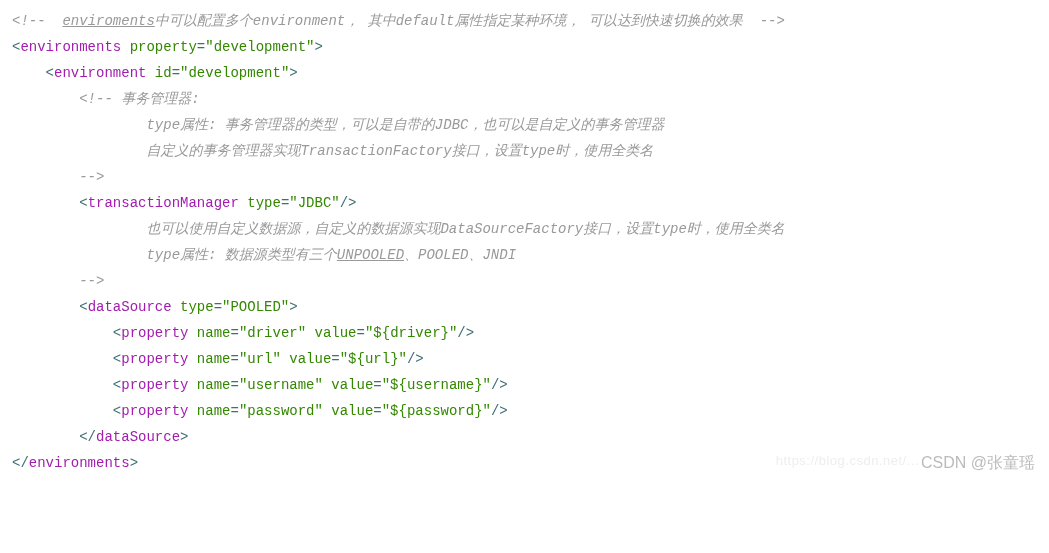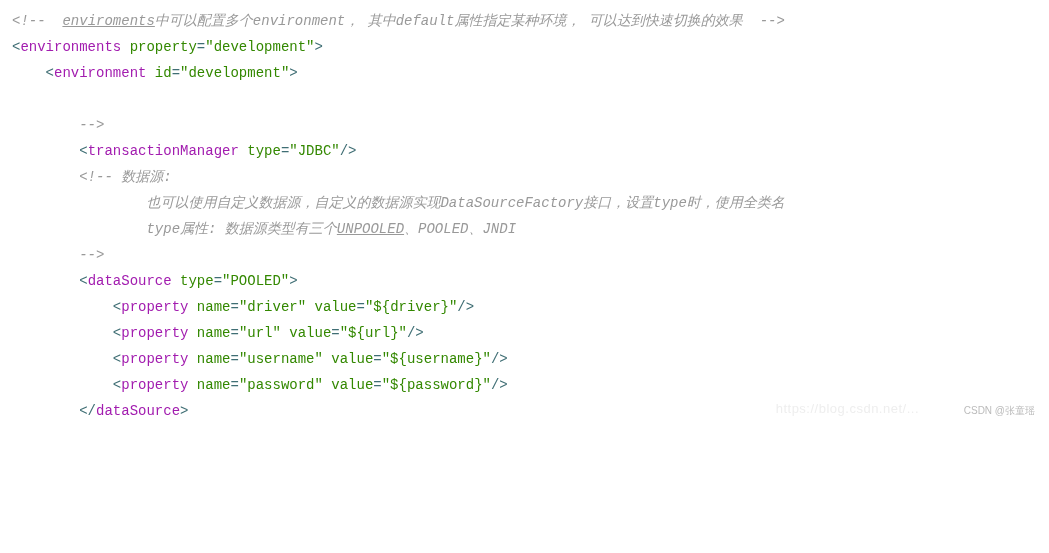--- a/index.html
+++ b/index.html
@@ -22,21 +22,21 @@
   .punc { color: #3f6e74; }
   .lt { color: #3f6e74; }
   .und { text-decoration: underline; text-decoration-color: #999; }
   .ind { display:inline-block; }
   .wm {
     position: absolute;
     right: 14px;
     bottom: 8px;
     color: #bbb;
     font-family: sans-serif;
-    font-size: 10px;
+    font-size: 16px;
     pointer-events: none;
   }
   .wm2 {
     position: absolute;
     right: 130px;
     bottom: 10px;
     color: #eee;
     font-family: sans-serif;
     font-size: 13px;
     pointer-events: none;
@@ -48,46 +48,48 @@
 
 <div>
 
 <div class="line"><span class="cm"><span>&lt;!--  </span><span class="und">enviroments</span><span>中可以配置多个environment， 其中default属性指定某种环境， 可以达到快速切换的效果  --&gt;</span></span></div>
 
 <div class="line"><span class="lt">&lt;</span><span class="name">environments</span> <span class="attr">property</span><span class="punc">=</span><span class="val">"development"</span><span class="lt">&gt;</span></div>
 
 
 <div class="line"><span class="ind">    </span><span class="lt">&lt;</span><span class="name">environment</span> <span class="attr">id</span><span class="punc">=</span><span class="val">"development"</span><span class="lt">&gt;</span></div>
 
+<div class="line"><span class="ind">        </span><span class="cm">&lt;!-- 事务管理器:</span></div>
 
-<div class="line"><span class="ind">                </span></div>
+<div class="line"><span class="ind">                </span><span class="cm">type属性: 事务管理器的类型，可以是自带的JDBC，也可以是自定义的事务管理器</span></div>
 
+<div class="line"><span class="ind">                </span><span class="cm">自定义的事务管理器实现TransactionFactory接口，设置type时，使用全类名</span></div>
 
 <div class="line"><span class="ind">        </span><span class="cm">--&gt;</span></div>
 
 <div class="line"><span class="ind">        </span><span class="lt">&lt;</span><span class="name">transactionManager</span> <span class="attr">type</span><span class="punc">=</span><span class="val">"JDBC"</span><span class="lt">/&gt;</span></div>
 
-<div class="line"><span class="ind">        </span><span class="cm">&lt;!-- 数据源:</span></div>
 
 <div class="line"><span class="ind">                </span><span class="cm">也可以使用自定义数据源，自定义的数据源实现DataSourceFactory接口，设置type时，使用全类名</span></div>
 
 <div class="line"><span class="ind">                </span><span class="cm"><span>type属性: 数据源类型有三个</span><span class="und">UNPOOLED</span><span>、POOLED、JNDI</span></span></div>
 
 <div class="line"><span class="ind">        </span><span class="cm">--&gt;</span></div>
 
 <div class="line"><span class="ind">        </span><span class="lt">&lt;</span><span class="name">dataSource</span> <span class="attr">type</span><span class="punc">=</span><span class="val">"POOLED"</span><span class="lt">&gt;</span></div>
 
 <div class="line"><span class="ind">            </span><span class="lt">&lt;</span><span class="name">property</span> <span class="attr">name</span><span class="punc">=</span><span class="val">"driver"</span> <span class="attr">value</span><span class="punc">=</span><span class="val">"${driver}"</span><span class="lt">/&gt;</span></div>
 
 <div class="line"><span class="ind">            </span><span class="lt">&lt;</span><span class="name">property</span> <span class="attr">name</span><span class="punc">=</span><span class="val">"url"</span> <span class="attr">value</span><span class="punc">=</span><span class="val">"${url}"</span><span class="lt">/&gt;</span></div>
 
 <div class="line"><span class="ind">            </span><span class="lt">&lt;</span><span class="name">property</span> <span class="attr">name</span><span class="punc">=</span><span class="val">"username"</span> <span class="attr">value</span><span class="punc">=</span><span class="val">"${username}"</span><span class="lt">/&gt;</span></div>
 
 <div class="line"><span class="ind">            </span><span class="lt">&lt;</span><span class="name">property</span> <span class="attr">name</span><span class="punc">=</span><span class="val">"password"</span> <span class="attr">value</span><span class="punc">=</span><span class="val">"${password}"</span><span class="lt">/&gt;</span></div>
 
 <div class="line"><span class="ind">        </span><span class="lt">&lt;/</span><span class="name">dataSource</span><span class="lt">&gt;</span></div>
 
 
+<div class="line"><span class="lt">&lt;/</span><span class="name">environments</span><span class="lt">&gt;</span></div>
 
 </div>
 
 <div class="wm2">https://blog.csdn.net/...</div>
 <div class="wm">CSDN @张童瑶</div>
 
 </body></html>

